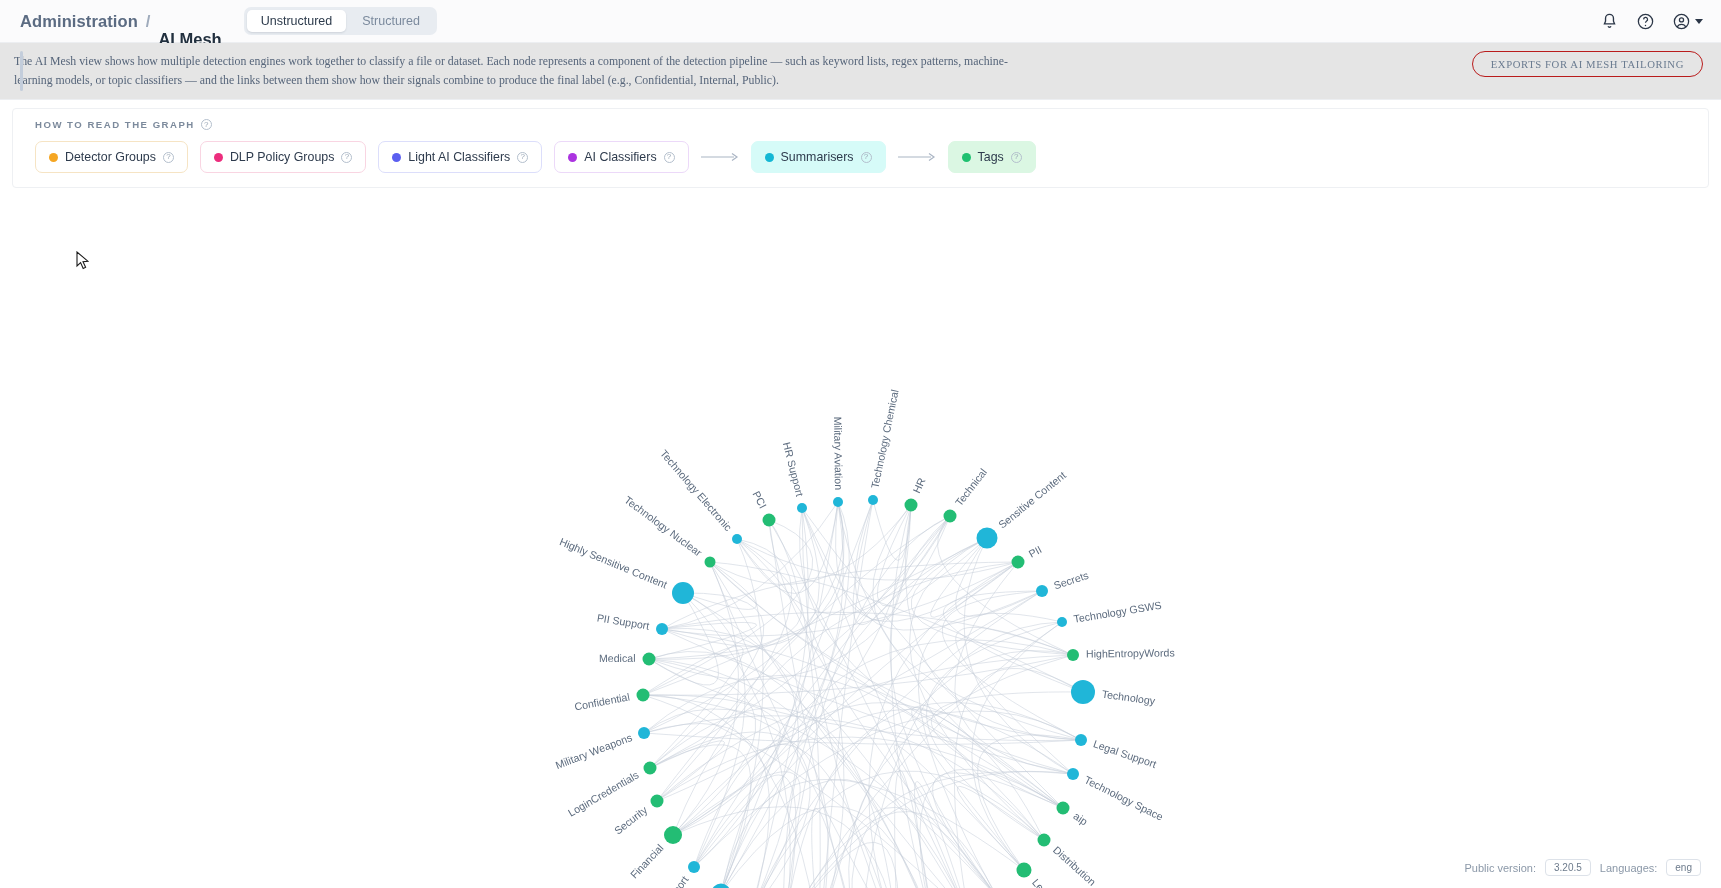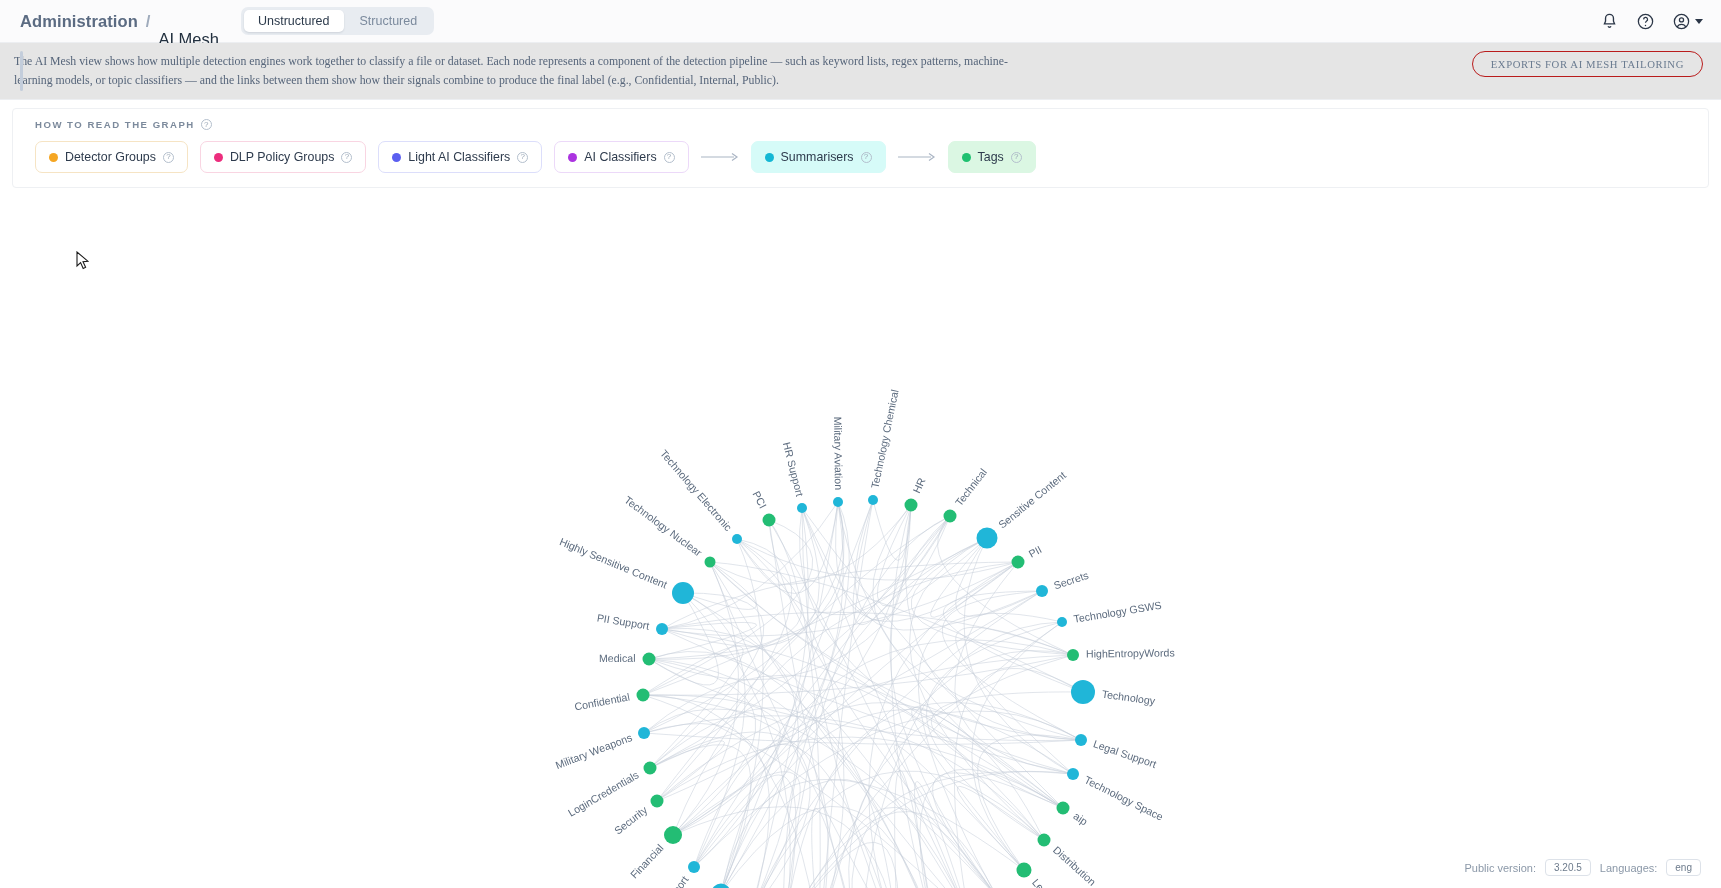--- a/index.html
+++ b/index.html
@@ -18,21 +18,21 @@
     height: 43px;
     background: #fbfbfc;
     border-bottom: 1px solid #eceef1;
     display: flex; align-items: center;
     padding: 0 16px 0 20px;
     position: relative;
   }
   #breadcrumb { display:flex; align-items:center; gap:8px; font-size:16.5px; }
   #breadcrumb .crumb-admin { color:#5b6b82; font-weight:bold; letter-spacing:.1px; }
   #breadcrumb .crumb-sep { color:#9fabbc; font-weight:bold; }
-  #breadcrumb .crumb-cur { color:#22303f; font-weight:normal;margin-top:36px; }
+  #breadcrumb .crumb-cur { color:#22303f; font-weight:bold;margin-top:36px; }
 
   #seg {
     margin-left: 22px;
     background:#e8ecf1; border-radius:7px;
     padding:3px; display:flex; gap:2px;
   }
   #seg .seg-btn {
     font-size:12.5px; padding:4px 14px; border-radius:5px;
     color:#7b8a9d; cursor:pointer; white-space:nowrap;
     border:none; background:transparent; font-family:inherit;

